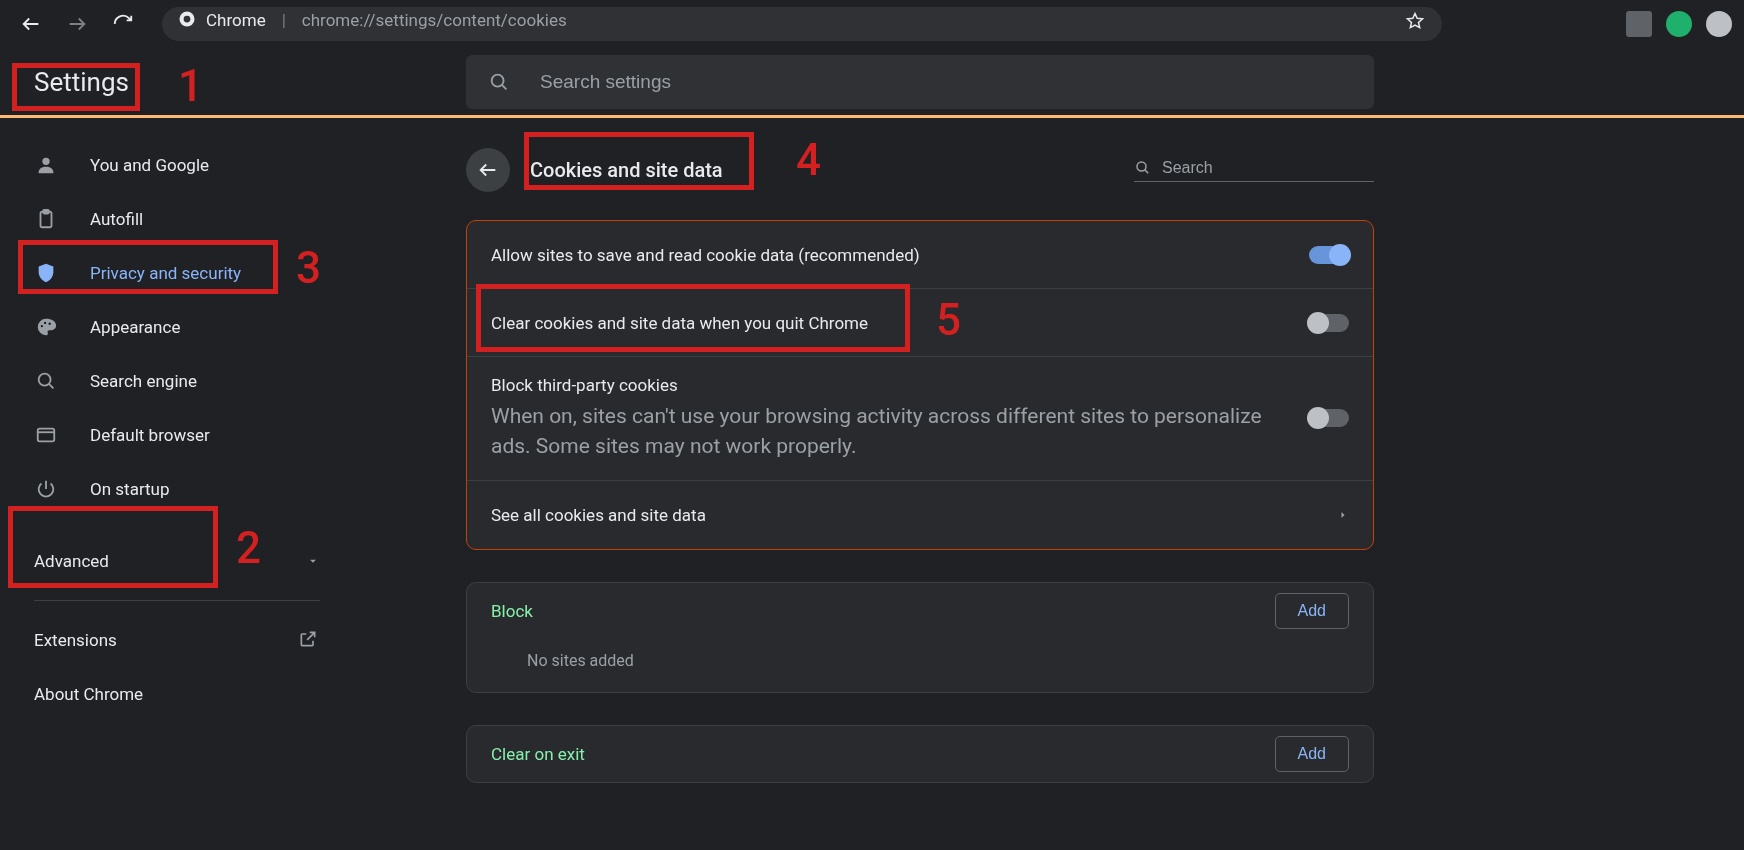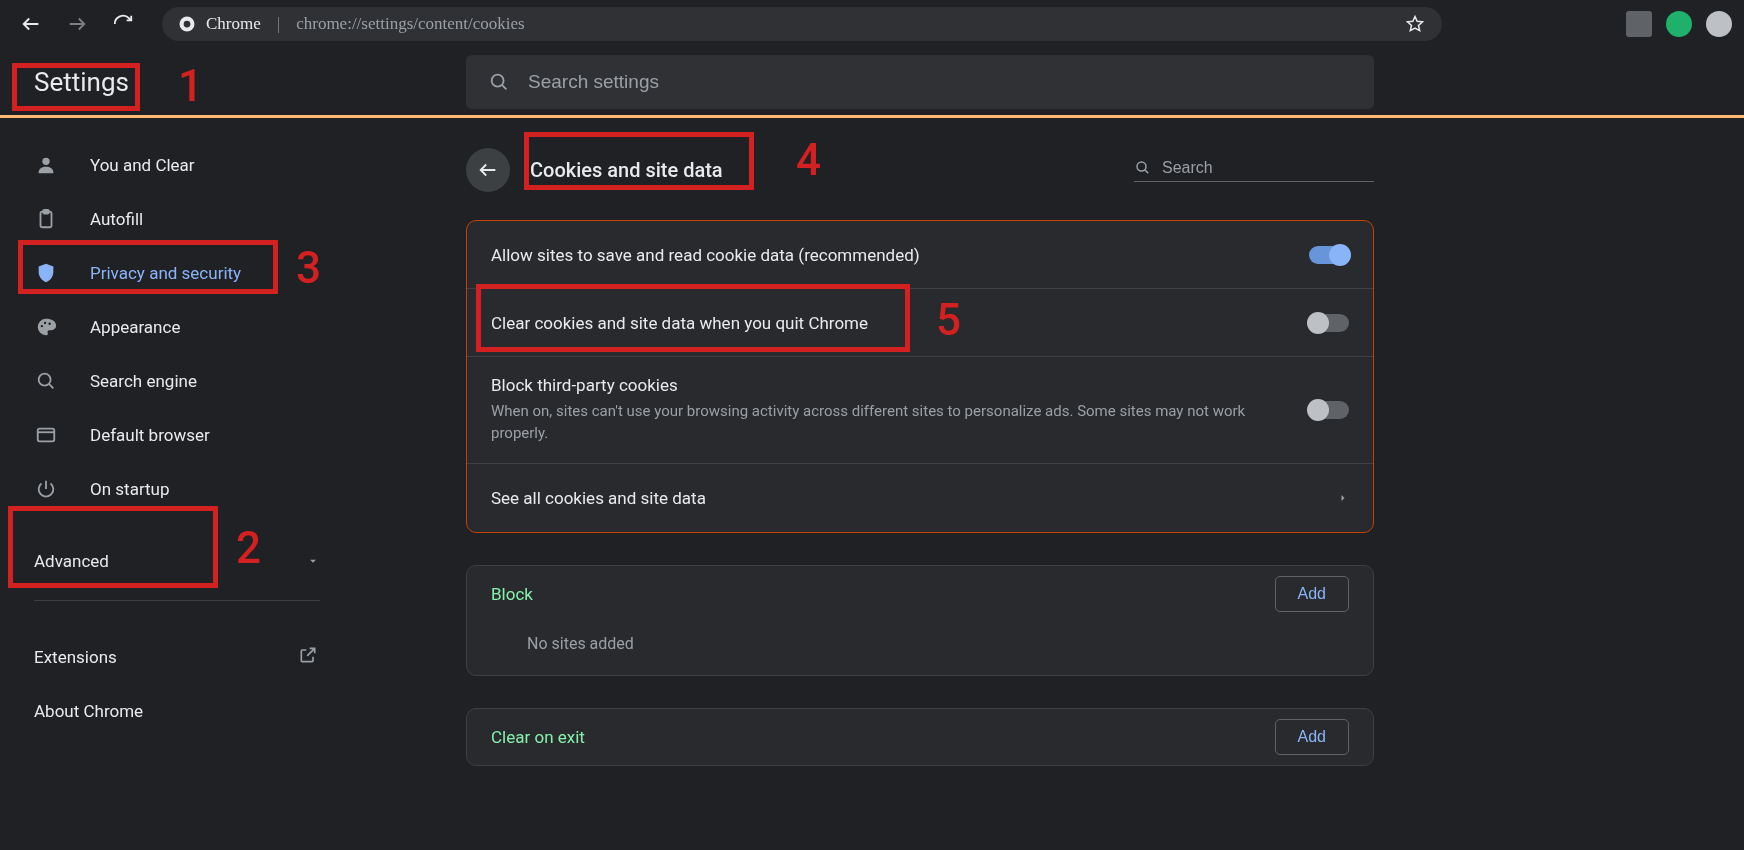--- a/index.html
+++ b/index.html
@@ -3,67 +3,67 @@
 <meta charset="utf-8">
 <style>
   * { box-sizing: border-box; margin: 0; padding: 0; }
   html, body { width: 1744px; height: 850px; overflow: hidden; font-family: "Segoe UI", Roboto, Arial, sans-serif; background: #202124; color: #e8eaed; }
   
   
   .addr-bar { height: 48px; background: #202124; display: flex; align-items: center; padding: 0 12px; gap: 8px; }
   .nav-group { display: flex; align-items: center; gap: 24px; padding: 0 8px; }
   .nav-icon { width: 22px; height: 22px; display: flex; align-items: center; justify-content: center; color: #e8eaed; cursor: pointer; }
   .nav-icon.dim { color: #7c7f83; }
-  .url-box { flex: 0 0 auto; width: 1280px; height: 34px; background: #303134; border-radius: 17px; display: flex; align-items: center; padding: 3px 16px; gap: 10px; margin-left: 12px; font-family: Liberation Serif, serif; }
+  .url-box { flex: 0 0 auto; width: 1280px; height: 34px; background: #303134; border-radius: 17px; display: flex; padding: 3px 16px; gap: 10px; margin-left: 12px; }
   .url-box .chrome-icon { width: 18px; height: 18px; flex: none; }
   .url-label { color: #e8eaed; font-size: 17px; }
   .url-sep { color: #7c7f83; margin: 0 6px; font-size: 17px; }
   .url-path { color: #9aa0a6; font-size: 17px; }
   .url-star { margin-left: auto; width: 22px; height: 22px; color: #e8eaed; display:flex; align-items:center; justify-content:center; }
   .right-icons { display: flex; align-items: center; gap: 14px; margin-left: auto; }
   .square-icon { width: 26px; height: 26px; background: #5f6368; border-radius: 3px; }
   .circle-icon { width: 26px; height: 26px; border-radius: 50%; }
 
   
   .header-row { height: 70px; display: flex; align-items: center; border-bottom: 3px solid #fdba74; position: relative; }
   .settings-title { font-size: 26px; color: #e8eaed; padding-left: 34px; }
-  .search-wrap { position: absolute; left: 466px; width: 908px; height: 54px; background: #303134; border-radius: 6px; display: flex; align-items: center; padding: 0 22px; gap: 18px; }
+  .search-wrap { position: absolute; left: 466px; width: 908px; height: 54px; background: #303134; border-radius: 6px; display: flex; align-items: center; padding: 0 22px; gap: 30px; }
   .search-wrap input { flex: 1; background: transparent; border: none; outline: none; color: #e8eaed; font-size: 19px; }
   .search-wrap input::placeholder { color: #9aa0a6; }
 
   .body-row { display: flex; height: calc(100% - 48px - 70px); }
 
   
   .sidebar { width: 380px; padding-top: 20px; flex: none; }
   .side-item { display: flex; align-items: center; height: 54px; padding-left: 34px; gap: 32px; cursor: pointer; font-size: 17px; color: #e8eaed; border-radius: 0 27px 27px 0; margin-right: 40px; }
   .side-item.active { color: #8ab4f8; }
   .side-icon { width: 24px; height: 24px; display: flex; align-items: center; justify-content: center; color: #9aa0a6; flex: none; }
   .side-item.active .side-icon { color: #8ab4f8; }
   .advanced-row { display: flex; align-items: center; height: 54px; padding-left: 34px; gap: 32px; cursor: pointer; font-size: 17px; margin-top: 18px; margin-right: 60px; }
   .advanced-row .chev { margin-left: auto; color: #9aa0a6; }
   .side-divider { height: 1px; background: #3c4043; margin: 12px 60px 12px 34px; }
-  .ext-row { display: flex; align-items: flex-end; height: 54px; padding-left: 34px; font-size: 17px; cursor: pointer; margin-right: 60px; }
+  .ext-row { display: flex; align-items: center; height: 54px; padding-left: 34px; font-size: 17px; cursor: pointer; margin-right: 60px; }
   .ext-row .launch { margin-left: auto; color: #9aa0a6; width: 22px; height: 22px; }
 
   
   .main { flex: 1; padding: 24px 0 0 0; overflow-y: auto; }
   .main-inner { width: 908px; margin-left: 86px; }
   .page-head { display: flex; align-items: center; height: 56px; margin-bottom: 22px; position: relative; }
   .back-btn { width: 44px; height: 44px; border-radius: 50%; background: #3c4043; display: flex; align-items: center; justify-content: center; cursor: pointer; margin-right: 20px; }
   .page-title { font-size: 20px; font-weight: 500; color: #e8eaed; }
   .page-search { margin-left: auto; display: flex; align-items: center; gap: 10px; border-bottom: 1px solid #5f6368; width: 240px; padding-bottom: 4px; }
   .page-search input { flex:1; background: transparent; border: none; outline: none; color: #e8eaed; font-size: 16px; }
   .page-search input::placeholder { color: #9aa0a6; }
 
   .card { background: #292a2d; border-radius: 10px; border: 1px solid #c2410c; margin-bottom: 32px; }
   .row { display: flex; align-items: center; padding: 18px 24px; min-height: 68px; border-bottom: 1px solid #3c4043; }
   .row:last-child { border-bottom: none; }
   .row .label-col { flex: 1; }
   .row .label-main { font-size: 17px; color: #e8eaed; }
-  .row .label-sub { font-size: 15px; color: #9aa0a6; margin-top: 6px; line-height: 1.45; max-width: 780px; }
+  .row .label-sub { font-size: 21px; color: #9aa0a6; margin-top: 6px; line-height: 1.45; max-width: 780px; }
   .row .ctrl { flex: none; margin-left: 16px; display:flex; align-items:center; }
 
   
   .toggle { width: 40px; height: 18px; border-radius: 9px; position: relative; cursor: pointer; }
   .toggle .knob { width: 22px; height: 22px; border-radius: 50%; position: absolute; top: -2px; }
   .toggle.on { background: #6894d9; }
   .toggle.on .knob { right: -2px; background: #8ab4f8; }
   .toggle.off { background: #5f6368; }
   .toggle.off .knob { left: -2px; background: #bdc1c6; }
 
@@ -140,21 +140,21 @@
 <div class="body-row">
 
   <div class="sidebar">
     <div class="side-item">
       <span class="side-icon">
           <svg viewBox="0 0 24 24" width="22" height="22" fill="currentColor">
             <circle cx="12" cy="8" r="4"></circle>
             <path d="M4 20c0-4 4-6 8-6s8 2 8 6v1H4z"></path>
           </svg>
         </span>
-      <span>You and Clear</span>
+      <span>You and Google</span>
     </div>
     <div class="side-item">
       <span class="side-icon">
           <svg viewBox="0 0 24 24" width="22" height="22" fill="none" stroke="currentColor" stroke-width="2">
             <rect x="6" y="4" width="12" height="17" rx="2"></rect>
             <rect x="9" y="2" width="6" height="4" rx="1" fill="currentColor"></rect>
           </svg>
         </span>
       <span>Autofill</span>
     </div>

